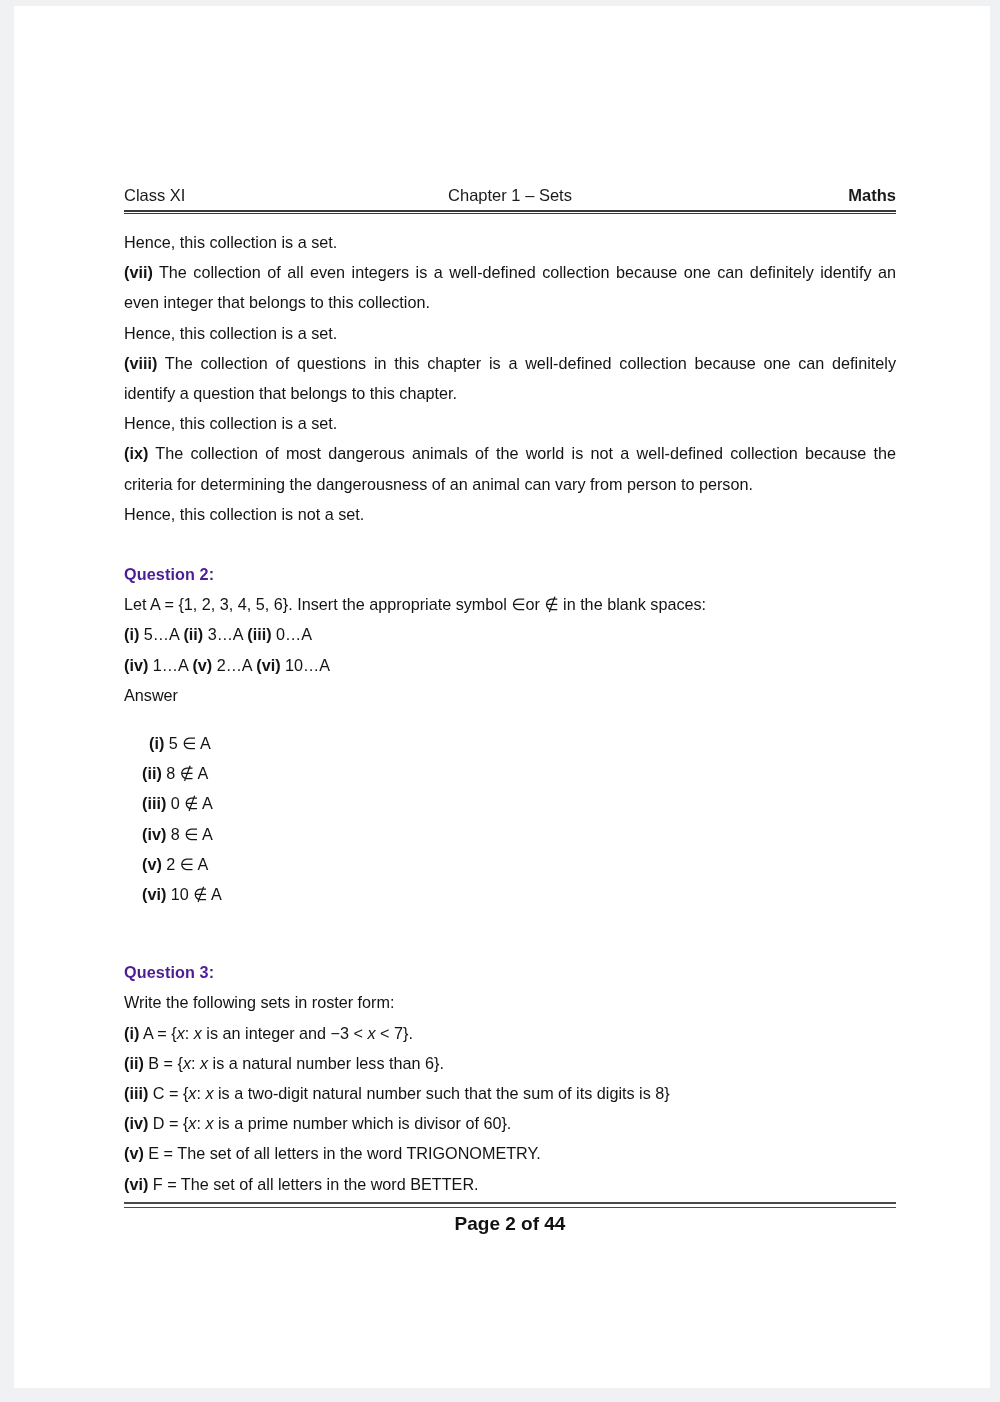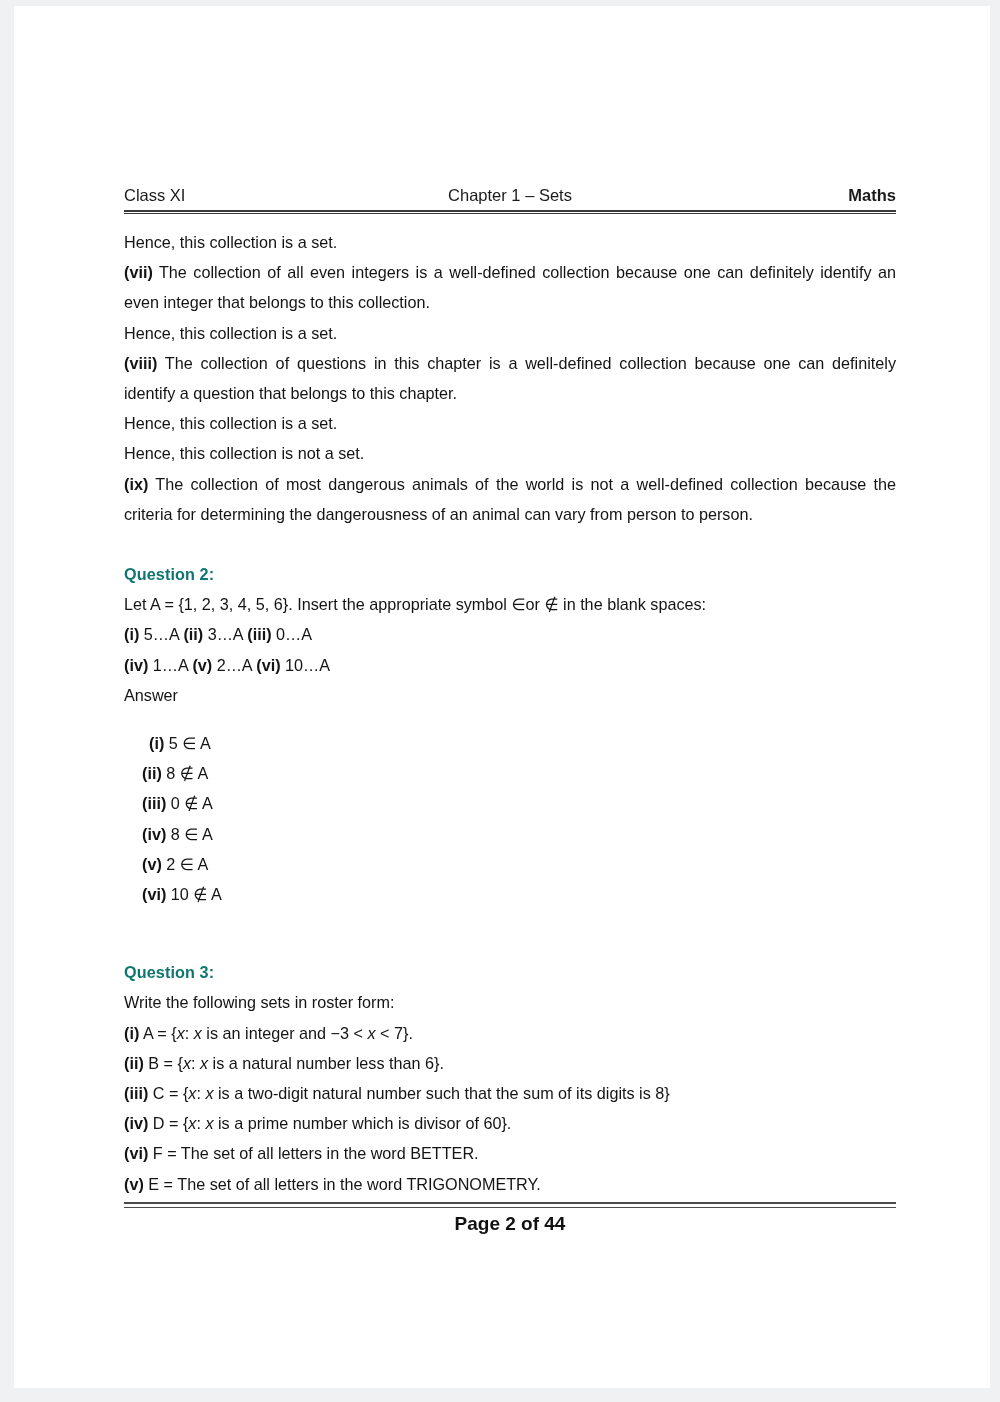--- a/index.html
+++ b/index.html
@@ -94,21 +94,21 @@
     text-justify: inter-word;
   }
 
   b { font-weight: bold; }
   i, .var { font-style: italic; }
 
   .spacer-lg { height: 30px; }
 
   .qhead {
     font-weight: bold;
-    color: #0f766e;
+    color: #4c1d95;
     font-size: 16.2px;
     margin: 0;
     letter-spacing: 0.1px;
   }
 
   .ans-list { margin: 18px; padding: 0; }
   .ans-list .ans-row { margin: 0; }
   .ans-row.first { padding-left: 7px; }
 
   
@@ -154,23 +154,23 @@
       <p class="line">Hence, this collection is a set.</p>
 
       <p class="line just"><b>(vii)</b><span> The collection of all even integers is a well-defined collection because one can definitely identify an even integer that belongs to this collection.</span></p>
 
       <p class="line">Hence, this collection is a set.</p>
 
       <p class="line just"><b>(viii)</b><span> The collection of questions in this chapter is a well-defined collection because one can definitely identify a question that belongs to this chapter.</span></p>
 
       <p class="line">Hence, this collection is a set.</p>
 
+      <p class="line just"><b>(ix)</b><span> The collection of most dangerous animals of the world is not a well-defined collection because the criteria for determining the dangerousness of an animal can vary from person to person.</span></p>
+
       <p class="line">Hence, this collection is not a set.</p>
-
-      <p class="line just"><b>(ix)</b><span> The collection of most dangerous animals of the world is not a well-defined collection because the criteria for determining the dangerousness of an animal can vary from person to person.</span></p>
 
       <div class="spacer-lg"></div>
 
       <p class="qhead">Question 2:</p>
 
       <p class="line"><span>Let A = {1, 2, 3, 4, 5, 6}. Insert the appropriate symbol </span><span>∈</span><span>or </span><span>∉</span><span> in the blank spaces:</span></p>
 
       <p class="line"><b>(i)</b><span> 5…A </span><b>(ii)</b><span> 3…A </span><b>(iii)</b><span> 0…A</span></p>
 
       <p class="line"><b>(iv)</b><span> 1…A </span><b>(v)</b><span> 2…A </span><b>(vi)</b><span> 10…A</span></p>
@@ -194,23 +194,23 @@
 
       <div class="q3-list">
         <p class="line"><b>(i)</b><span> A = {</span><i class="var">x</i><span>: </span><i class="var">x</i><span> is an integer and −3 &lt; </span><i class="var">x</i><span> &lt; 7}.</span></p>
 
         <p class="line"><b>(ii)</b><span> B = {</span><i class="var">x</i><span>: </span><i class="var">x</i><span> is a natural number less than 6}.</span></p>
 
         <p class="line"><b>(iii)</b><span> C = {</span><i class="var">x</i><span>: </span><i class="var">x</i><span> is a two-digit natural number such that the sum of its digits is 8}</span></p>
 
         <p class="line"><b>(iv)</b><span> D = {</span><i class="var">x</i><span>: </span><i class="var">x</i><span> is a prime number which is divisor of 60}.</span></p>
 
+        <p class="line"><b>(v)</b><span> E = The set of all letters in the word TRIGONOMETRY.</span></p>
+
         <p class="line"><b>(vi)</b><span> F = The set of all letters in the word BETTER.</span></p>
-
-        <p class="line"><b>(v)</b><span> E = The set of all letters in the word TRIGONOMETRY.</span></p>
       </div>
 
     </div>
 
     <div class="footer">
       <span class="footer-text">Page 2 of 44</span>
     </div>
 
   </div>
  </div>

